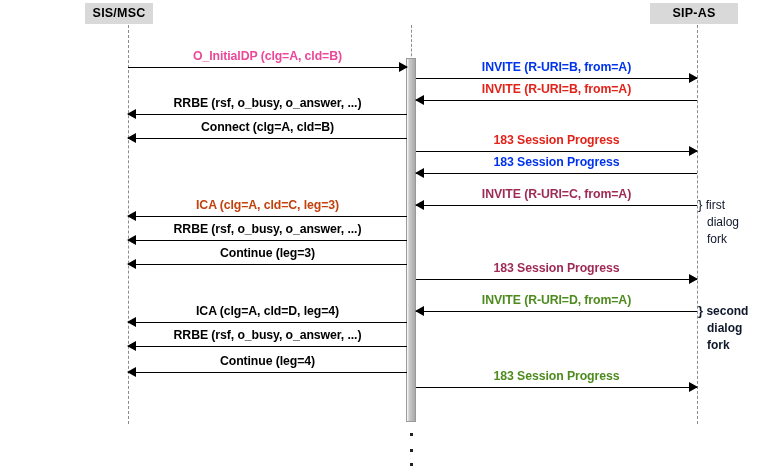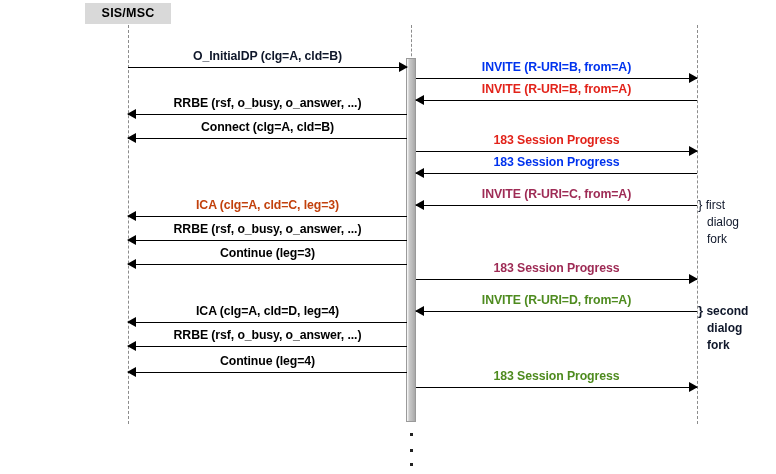--- a/index.html
+++ b/index.html
@@ -106,28 +106,31 @@
 <body>
 
 <div id="canvas">
 
   <div class="lifeline" style="left:128px; top:25px;  height:399px;"></div>
   <div class="lifeline" style="left:411px; top:25px;  height:36px;"></div>
   <div class="lifeline" style="left:697px; top:25px;  height:399px;"></div>
 
   <div class="activation" style="left:406px; top:58px; width:10px; height:364px;"></div>
 
-  <div class="actor-box" style="left:85px; top:3px; width:86px;">
+  <div class="actor-box" style="left:85px; top:3px; width:68px;">
     <span>SIS/MSC</span>
   </div>
+  <div class="actor-box" style="left:650px; top:3px; width:88px;">
+    <span>SIP-AS</span>
+  </div>
 
   <div class="msg to-right" style="left:128px; top:67px; width:279px;">
     <div class="line" style="border-top-color:#000000;"></div>
     <div class="head" style="border-left-color:#000000;"></div>
-    <div class="label" style="color:#0f172a;margin-top:48px;">O_InitialDP (clg=A, cld=B)</div>
+    <div class="label" style="color:#ec4899;margin-top:48px;">O_InitialDP (clg=A, cld=B)</div>
   </div>
 
   <div class="msg to-right" style="left:416px; top:78px; width:281px;">
     <div class="line" style="border-top-color:#000000;"></div>
     <div class="head" style="border-left-color:#000000;"></div>
     <div class="label" style="color:#0033EE;">INVITE (R-URI=B, from=A)</div>
   </div>
 
   <div class="msg to-left" style="left:416px; top:100px; width:281px;">
     <div class="line" style="border-top-color:#000000;"></div>

